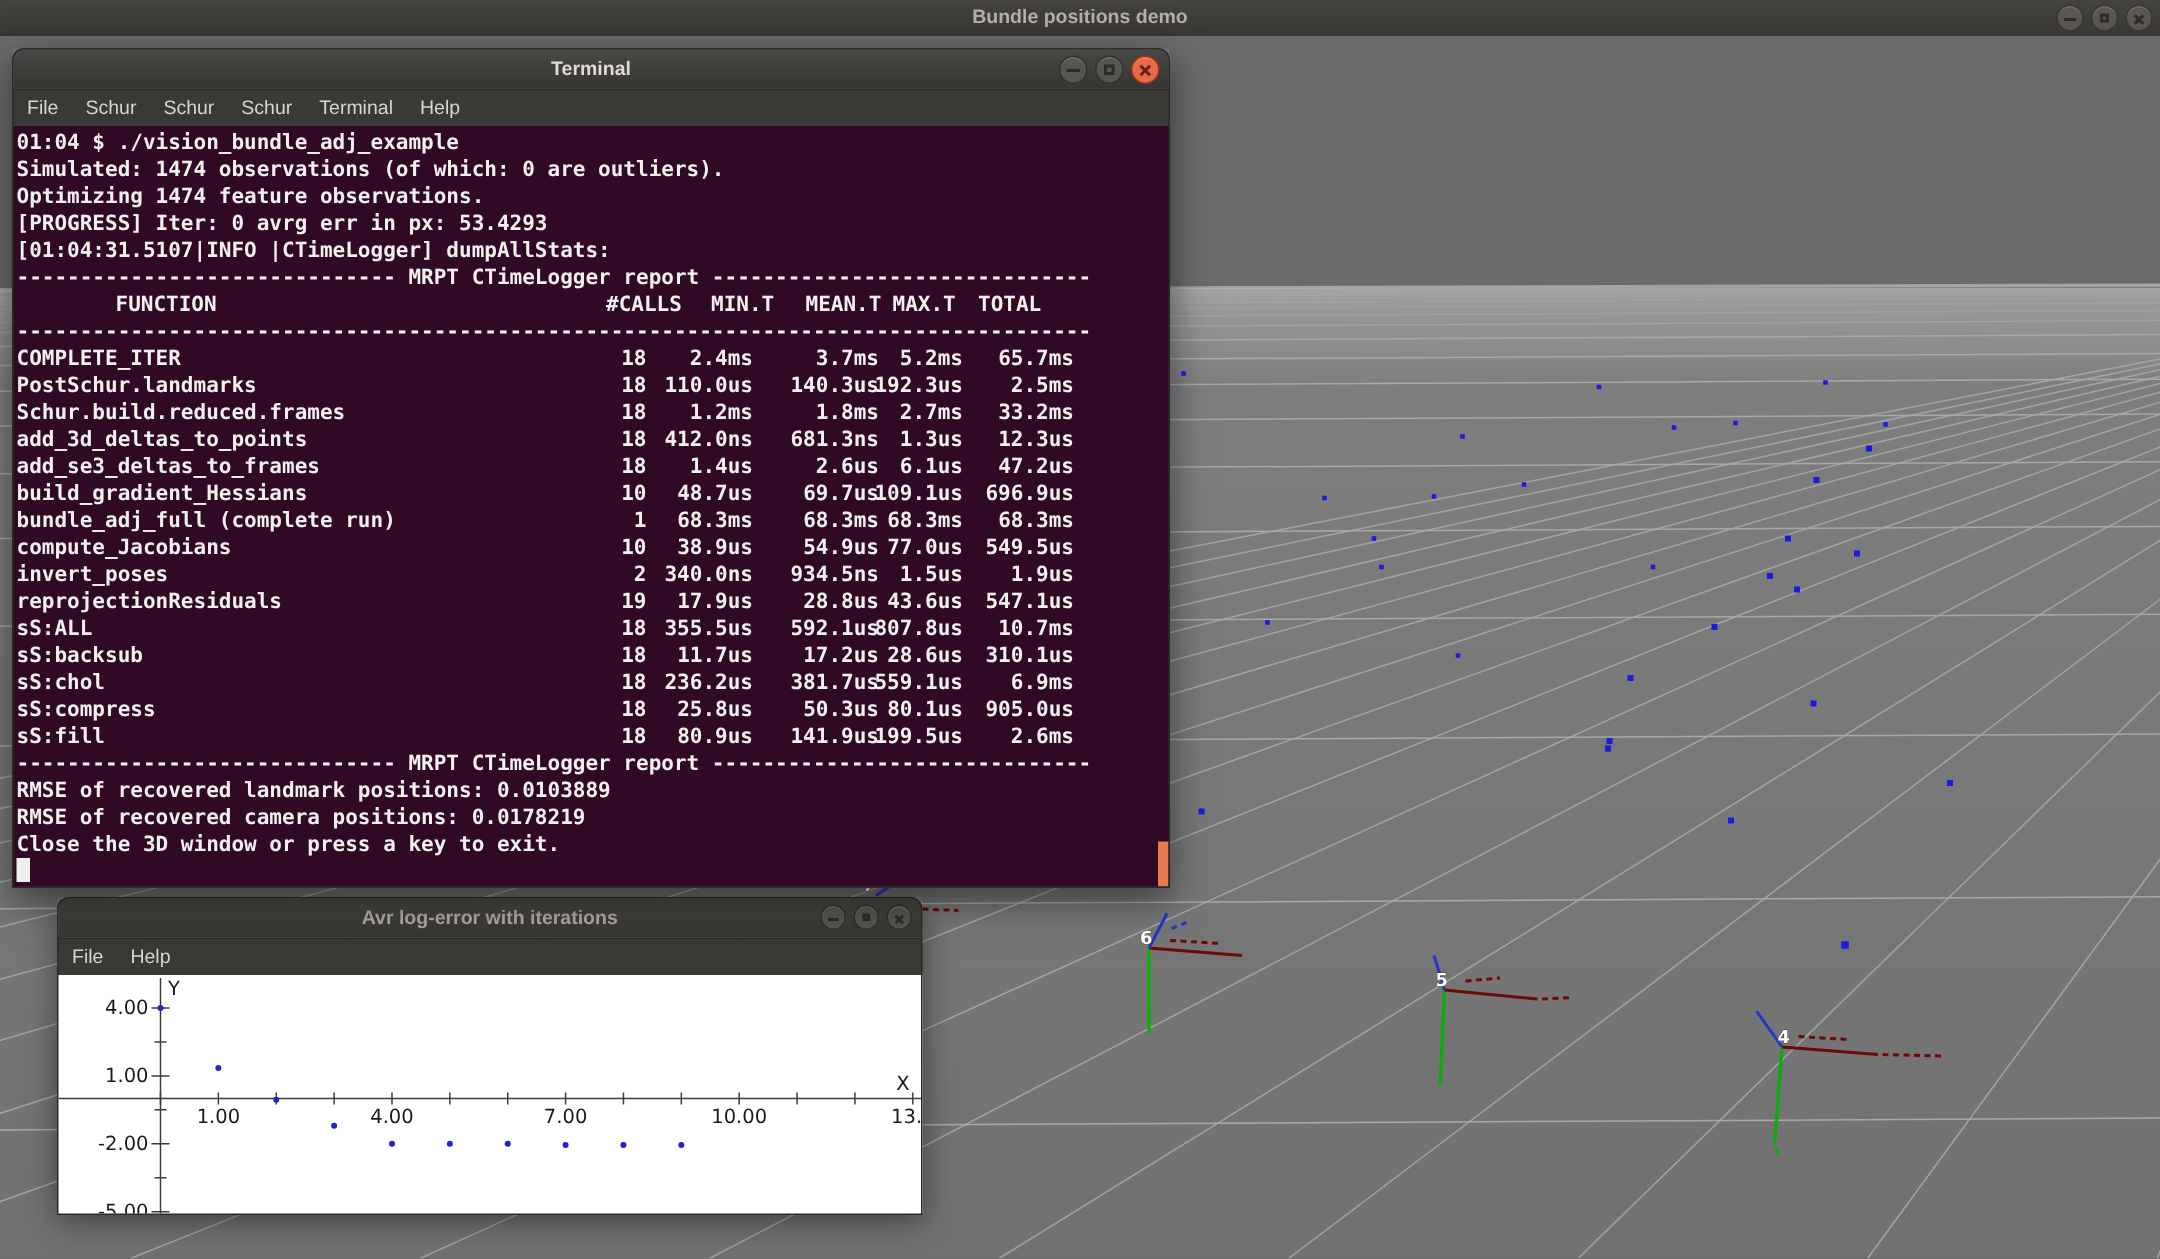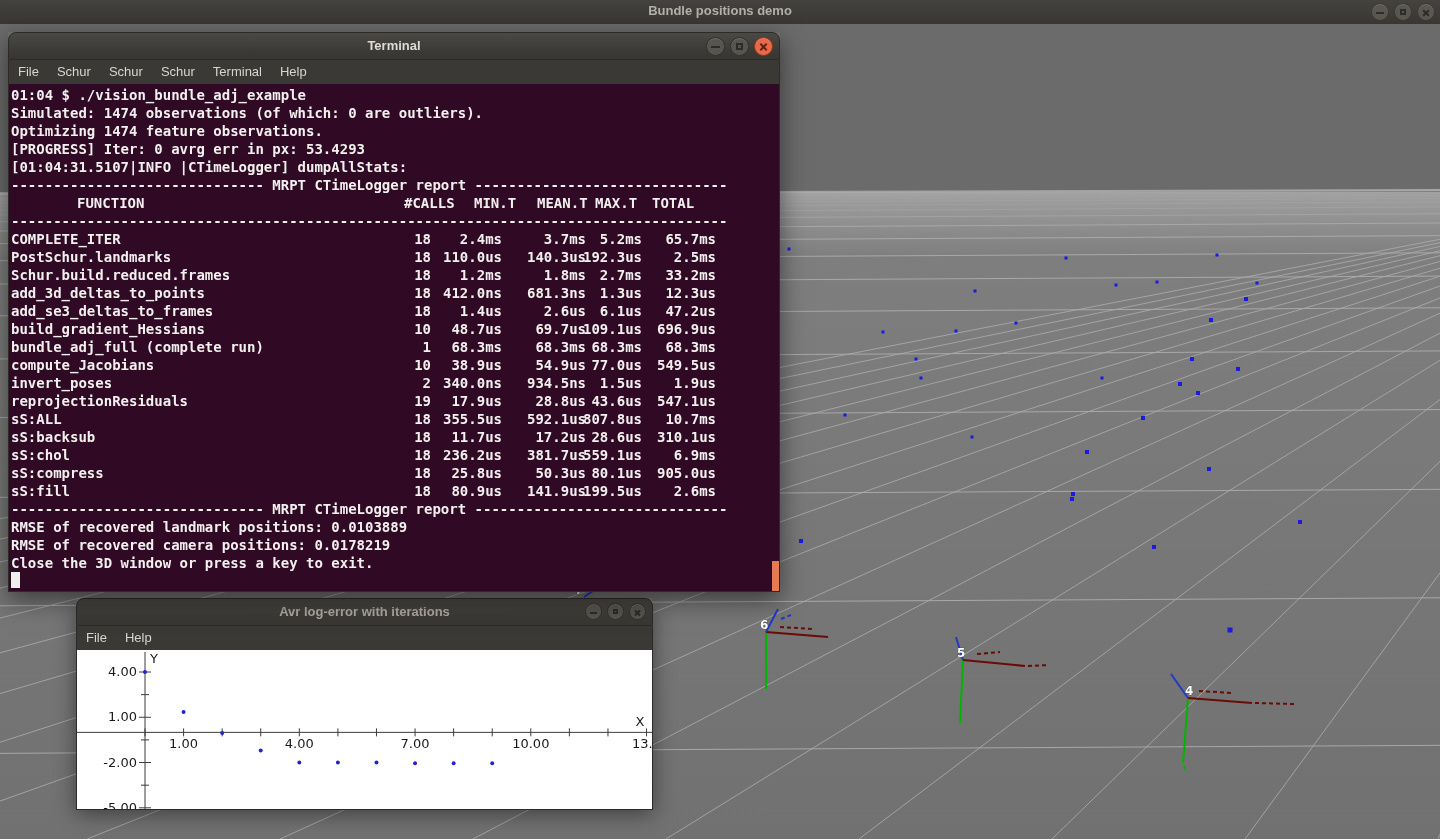--- a/index.html
+++ b/index.html
@@ -47,21 +47,21 @@
     color:#f2f0ee;white-space:pre;}
   .tline{height:18px;position:relative;font-weight:bold;}
   .tline .fn{position:absolute;left:0;}
   .tline .num{position:absolute;width:120px;text-align:right;}
   .tline .h{position:absolute;}
   #term-cursor{position:absolute;left:2px;width:9px;height:16px;background:#eeeeec;}
   #term-scroll{position:absolute;right:0px;width:7px;height:30px;background:#e87a52;}
 
   
   #plotwin{position:absolute;left:38px;top:598px;width:577px;height:208px;z-index:5;
-    box-shadow:0 8px 20px rgba(0,0,0,.45);margin-left:38px;}
+    box-shadow:0 8px 20px rgba(0,0,0,.45);}
   #plotwin .titlebar .title{color:#aeaaa2;}
   #plotwin .wbtn{width:17px;height:17px;}
   #plot-area{height:160px;background:#ffffff;border:1px solid #2c2b27;border-top:none;
     box-sizing:border-box;overflow:hidden;}
 </style>
 </head>
 <body>
 
 <div id="main-titlebar">
   <div class="title">Bundle positions demo</div>

